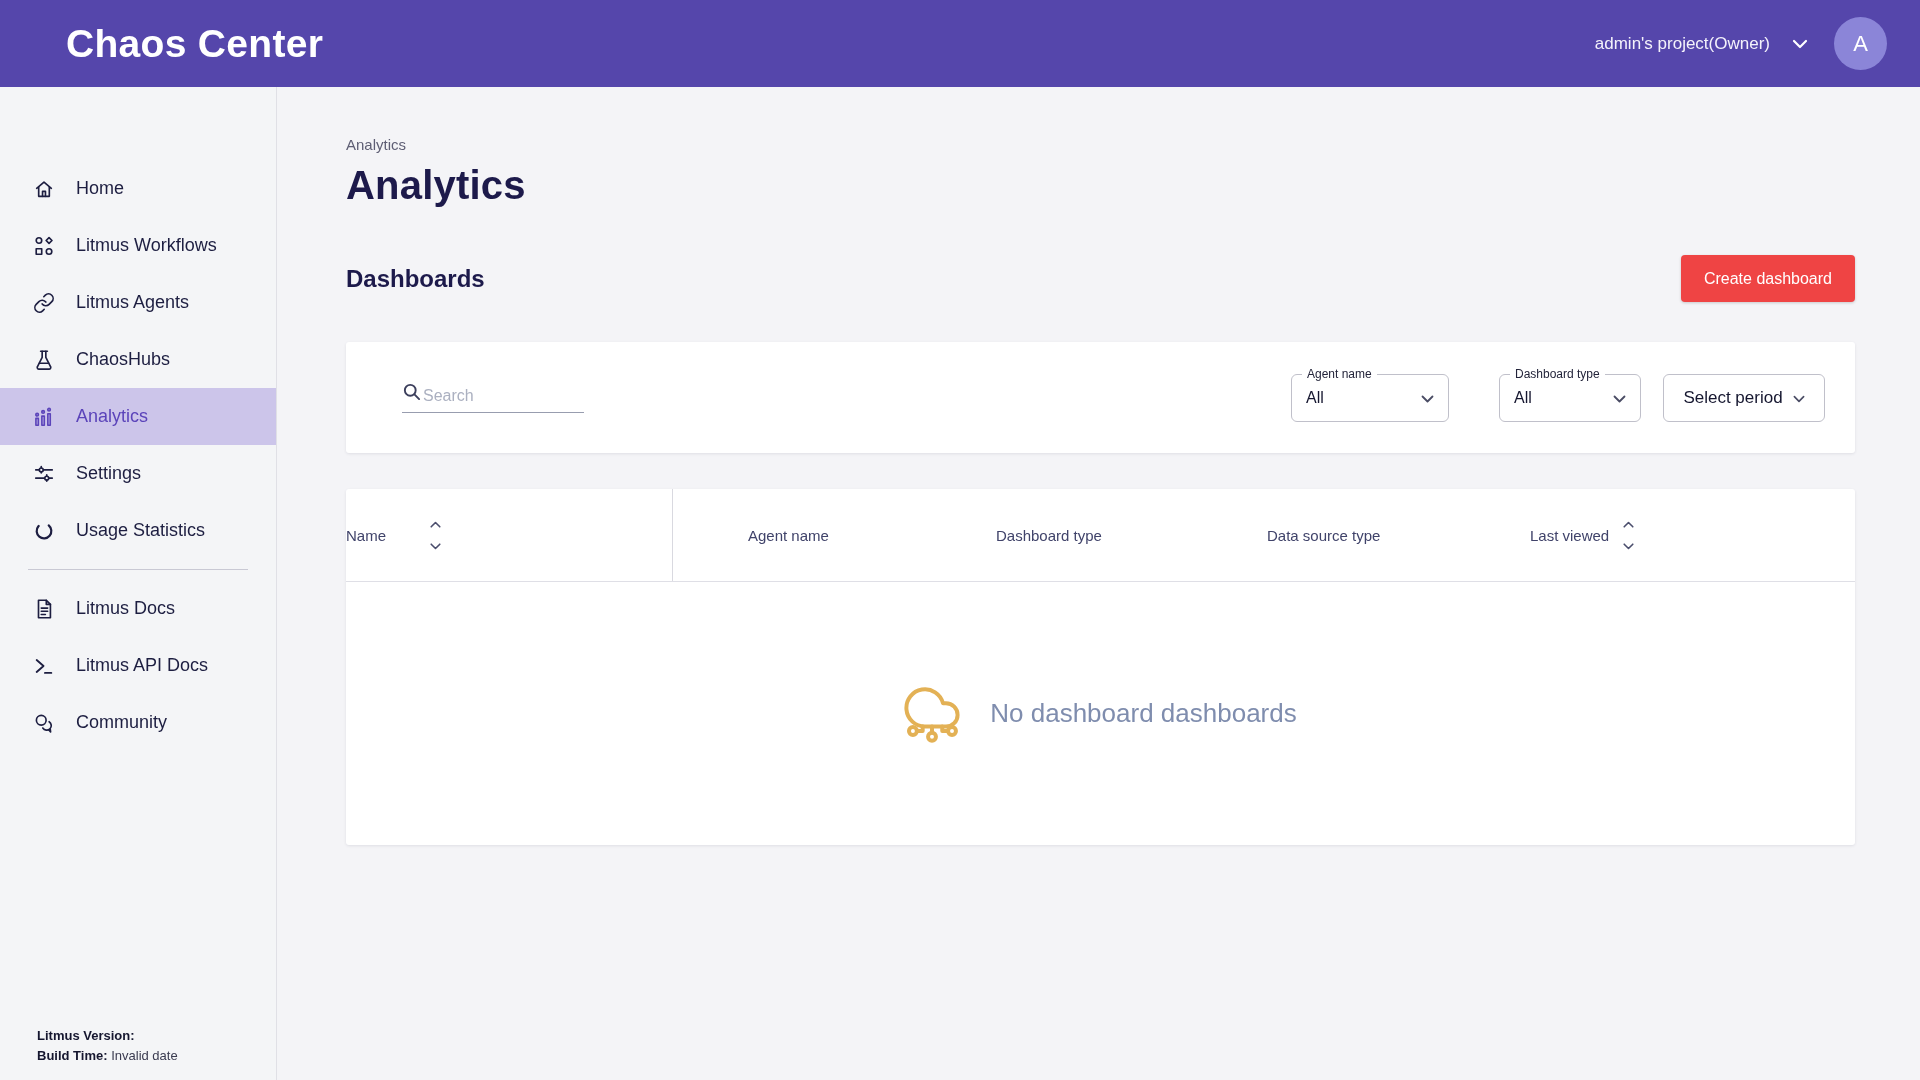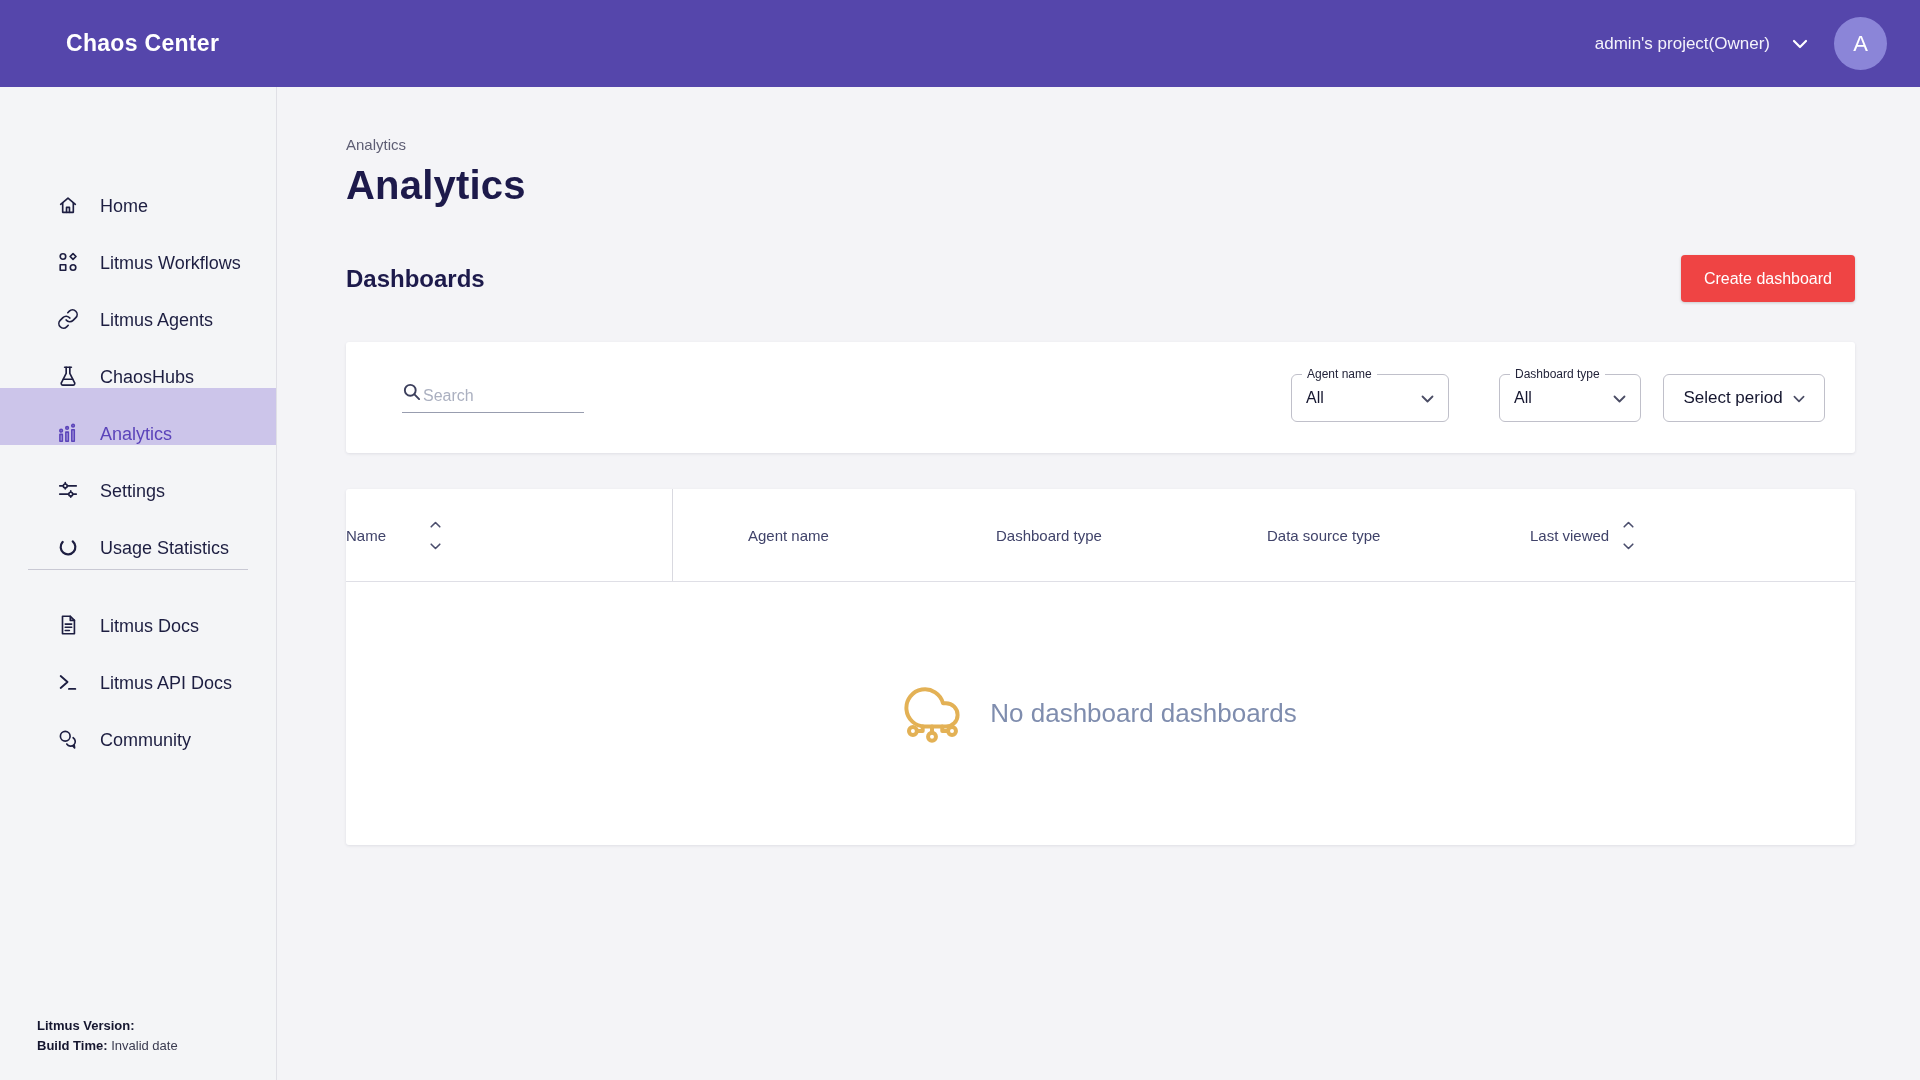--- a/index.html
+++ b/index.html
@@ -1,38 +1,38 @@
 <!DOCTYPE html>
 <html><head>
 <meta charset="utf-8">
 <style>
   * { margin:0; padding:0; box-sizing:border-box; }
   html,body { width:1920px; height:1080px; overflow:hidden; }
   body { font-family:"Liberation Sans","DejaVu Sans",sans-serif; background:#f4f4f7; color:#1c1a43; }
 
   
   .header { height:87px; background:#5546ab; display:flex; align-items:center; justify-content:space-between; padding:0 33px 0 66px; }
-  .brand { color:#ffffff; font-size:23px; font-weight:700; letter-spacing:.3px; }
+  .brand { color:#ffffff; font-size:39px; font-weight:700; letter-spacing:.3px; }
   .header-right { display:flex; align-items:center; gap:26px; }
   .project-switch { display:flex; align-items:center; gap:22px; cursor:pointer; }
   .project-name { color:#f4f2fb; font-size:17px; }
   .avatar { width:53px; height:53px; border-radius:50%; background:#8b85d8; color:#ffffff; font-size:22px; display:flex; align-items:center; justify-content:center; cursor:pointer; }
 
   
   .shell { display:flex; height:993px; }
 
   
   .sidebar { width:277px; background:#f4f5f7; border-right:1px solid #e0e0e6; position:relative; padding-top:73px; flex-shrink:0; }
-  .nav-item { height:57px; display:flex; align-items:flex-end; padding-left:56px; cursor:pointer; }
+  .nav-item { height:57px; display:flex; align-items:center; padding-left:32px; cursor:pointer; }
   .nav-item .ic { width:24px; height:24px; display:flex; align-items:center; justify-content:center; margin-right:20px; color:#1d1e41; flex-shrink:0; }
   .nav-item .lbl { font-size:18px; font-weight:500; color:#1d1e41; }
   .nav-item.active { background:#ccc5ea; }
   .nav-item.active .lbl, .nav-item.active .ic { color:#5b44ba; }
   .nav-divider { height:1px; background:#c9c9d4; margin:10px 28px; }
-  .sidebar-footer { position:absolute; left:37px; bottom:24px; font-size:13px; line-height:20px; color:#15162f; }
+  .sidebar-footer { position:absolute; left:37px; bottom:14px; font-size:13px; line-height:20px; color:#15162f; }
   .sidebar-footer b { font-weight:700; }
   .sidebar-footer .val { font-weight:400; color:#3a3b50; }
 
   
   .main { flex:1; padding:49px 65px 0 69px; overflow:hidden; }
   .breadcrumb { font-size:15px; color:#5e5e74; }
   .page-title { font-size:40px; font-weight:600; color:#1d1a4b; margin-top:10px; letter-spacing:.2px; }
 
   .tabs { display:flex; margin-top:38px; border-bottom:1px solid #dcdce3; }
   .tab { flex:1; text-align:center; padding:13px 0 16px; font-size:17px; color:#9496a8; cursor:pointer; }

